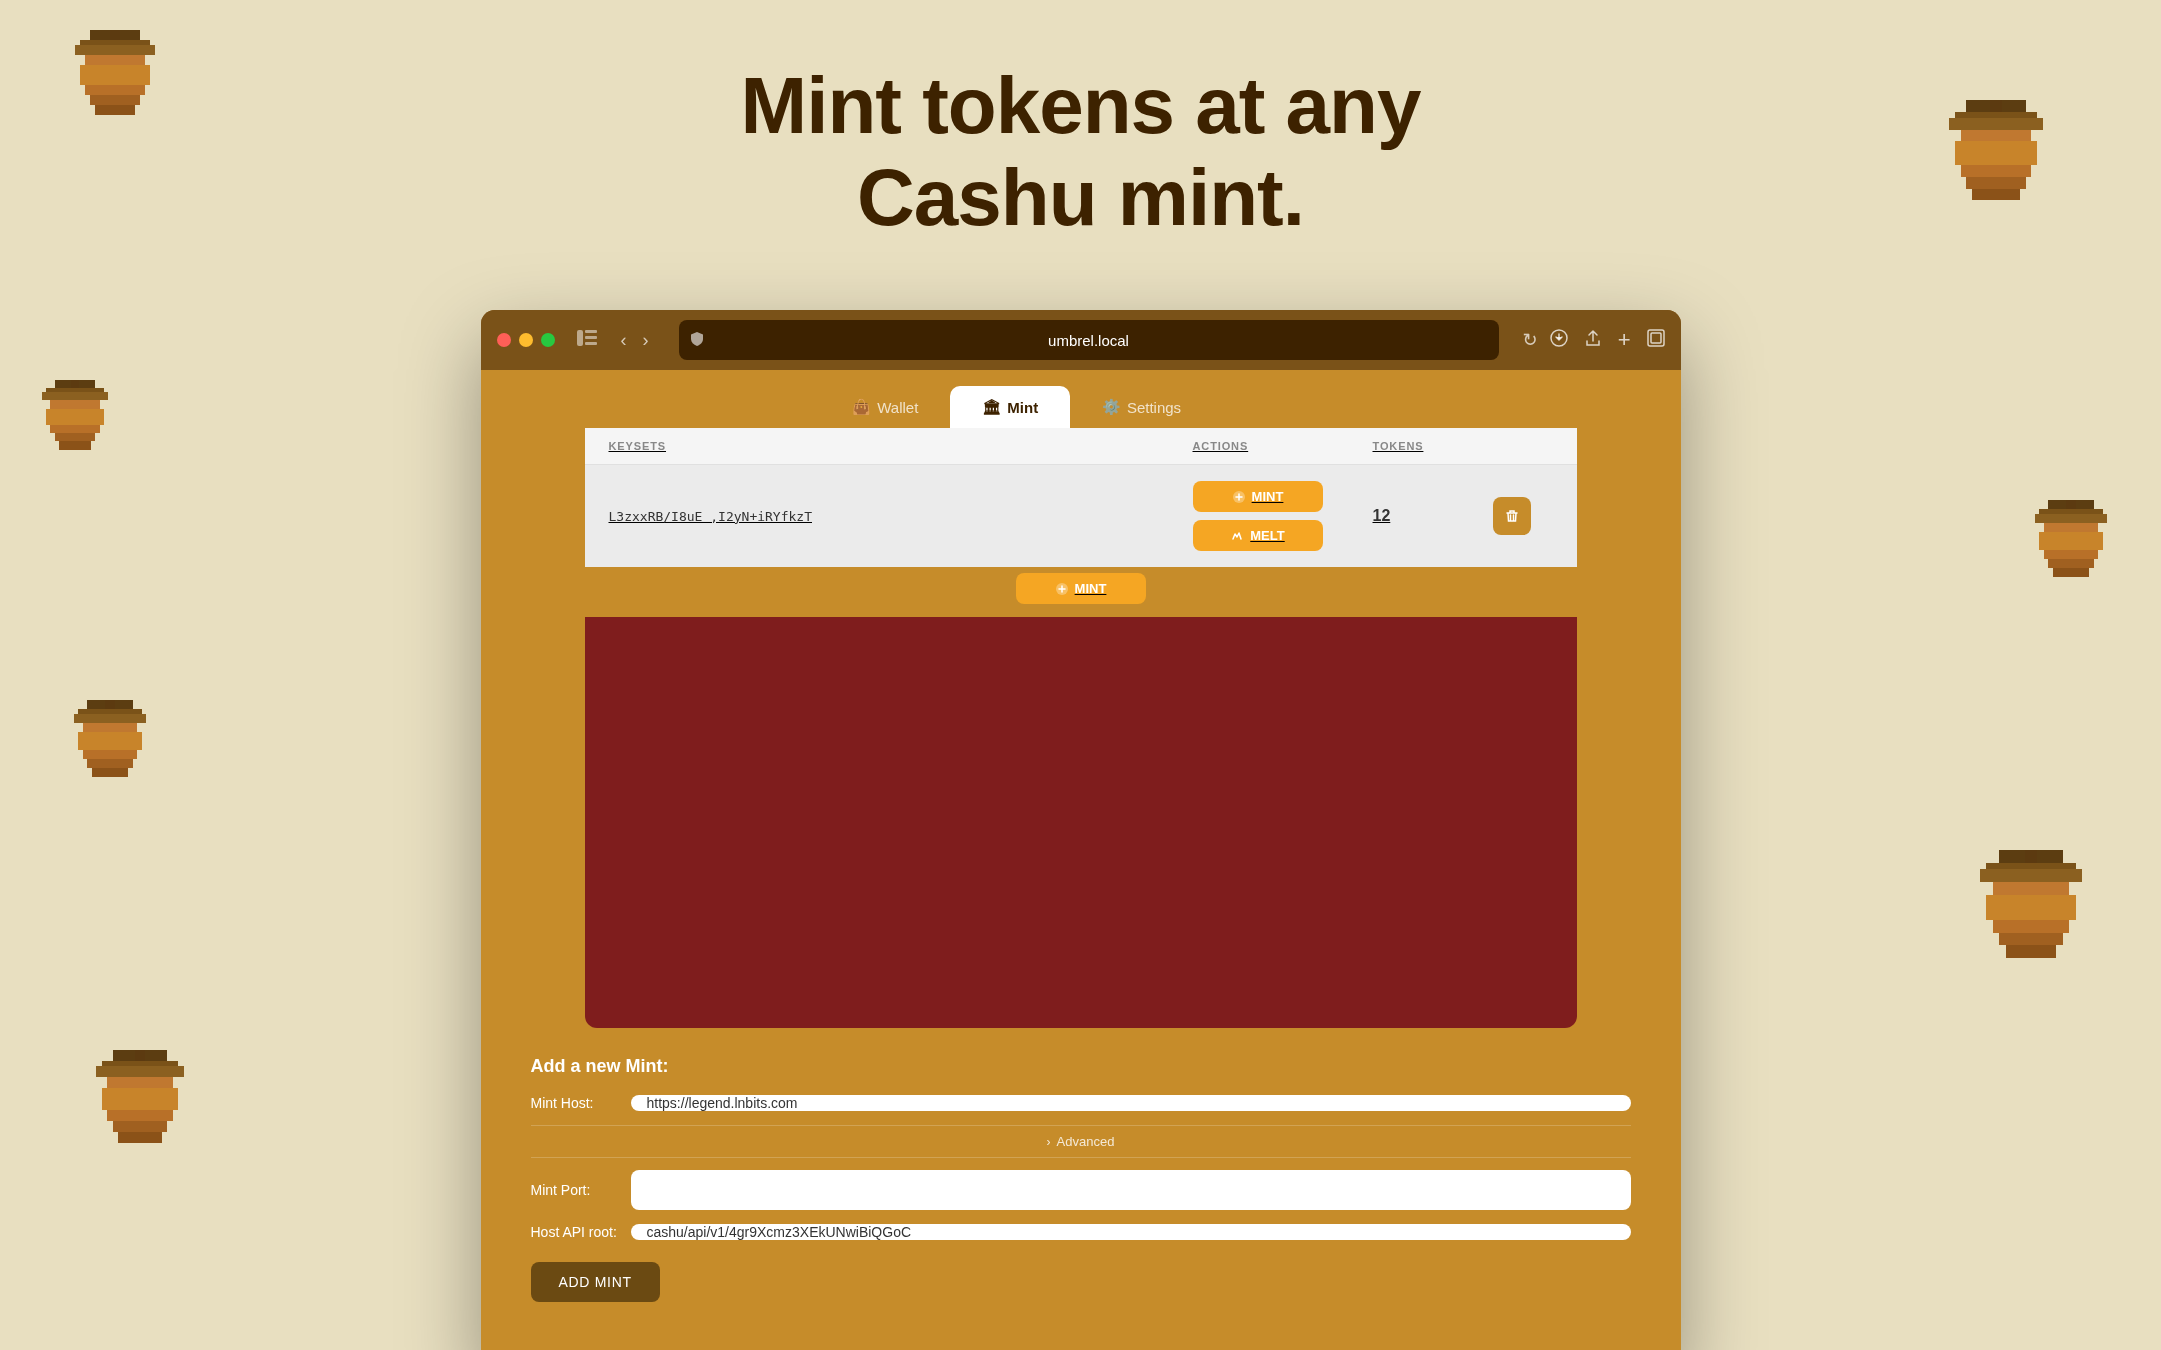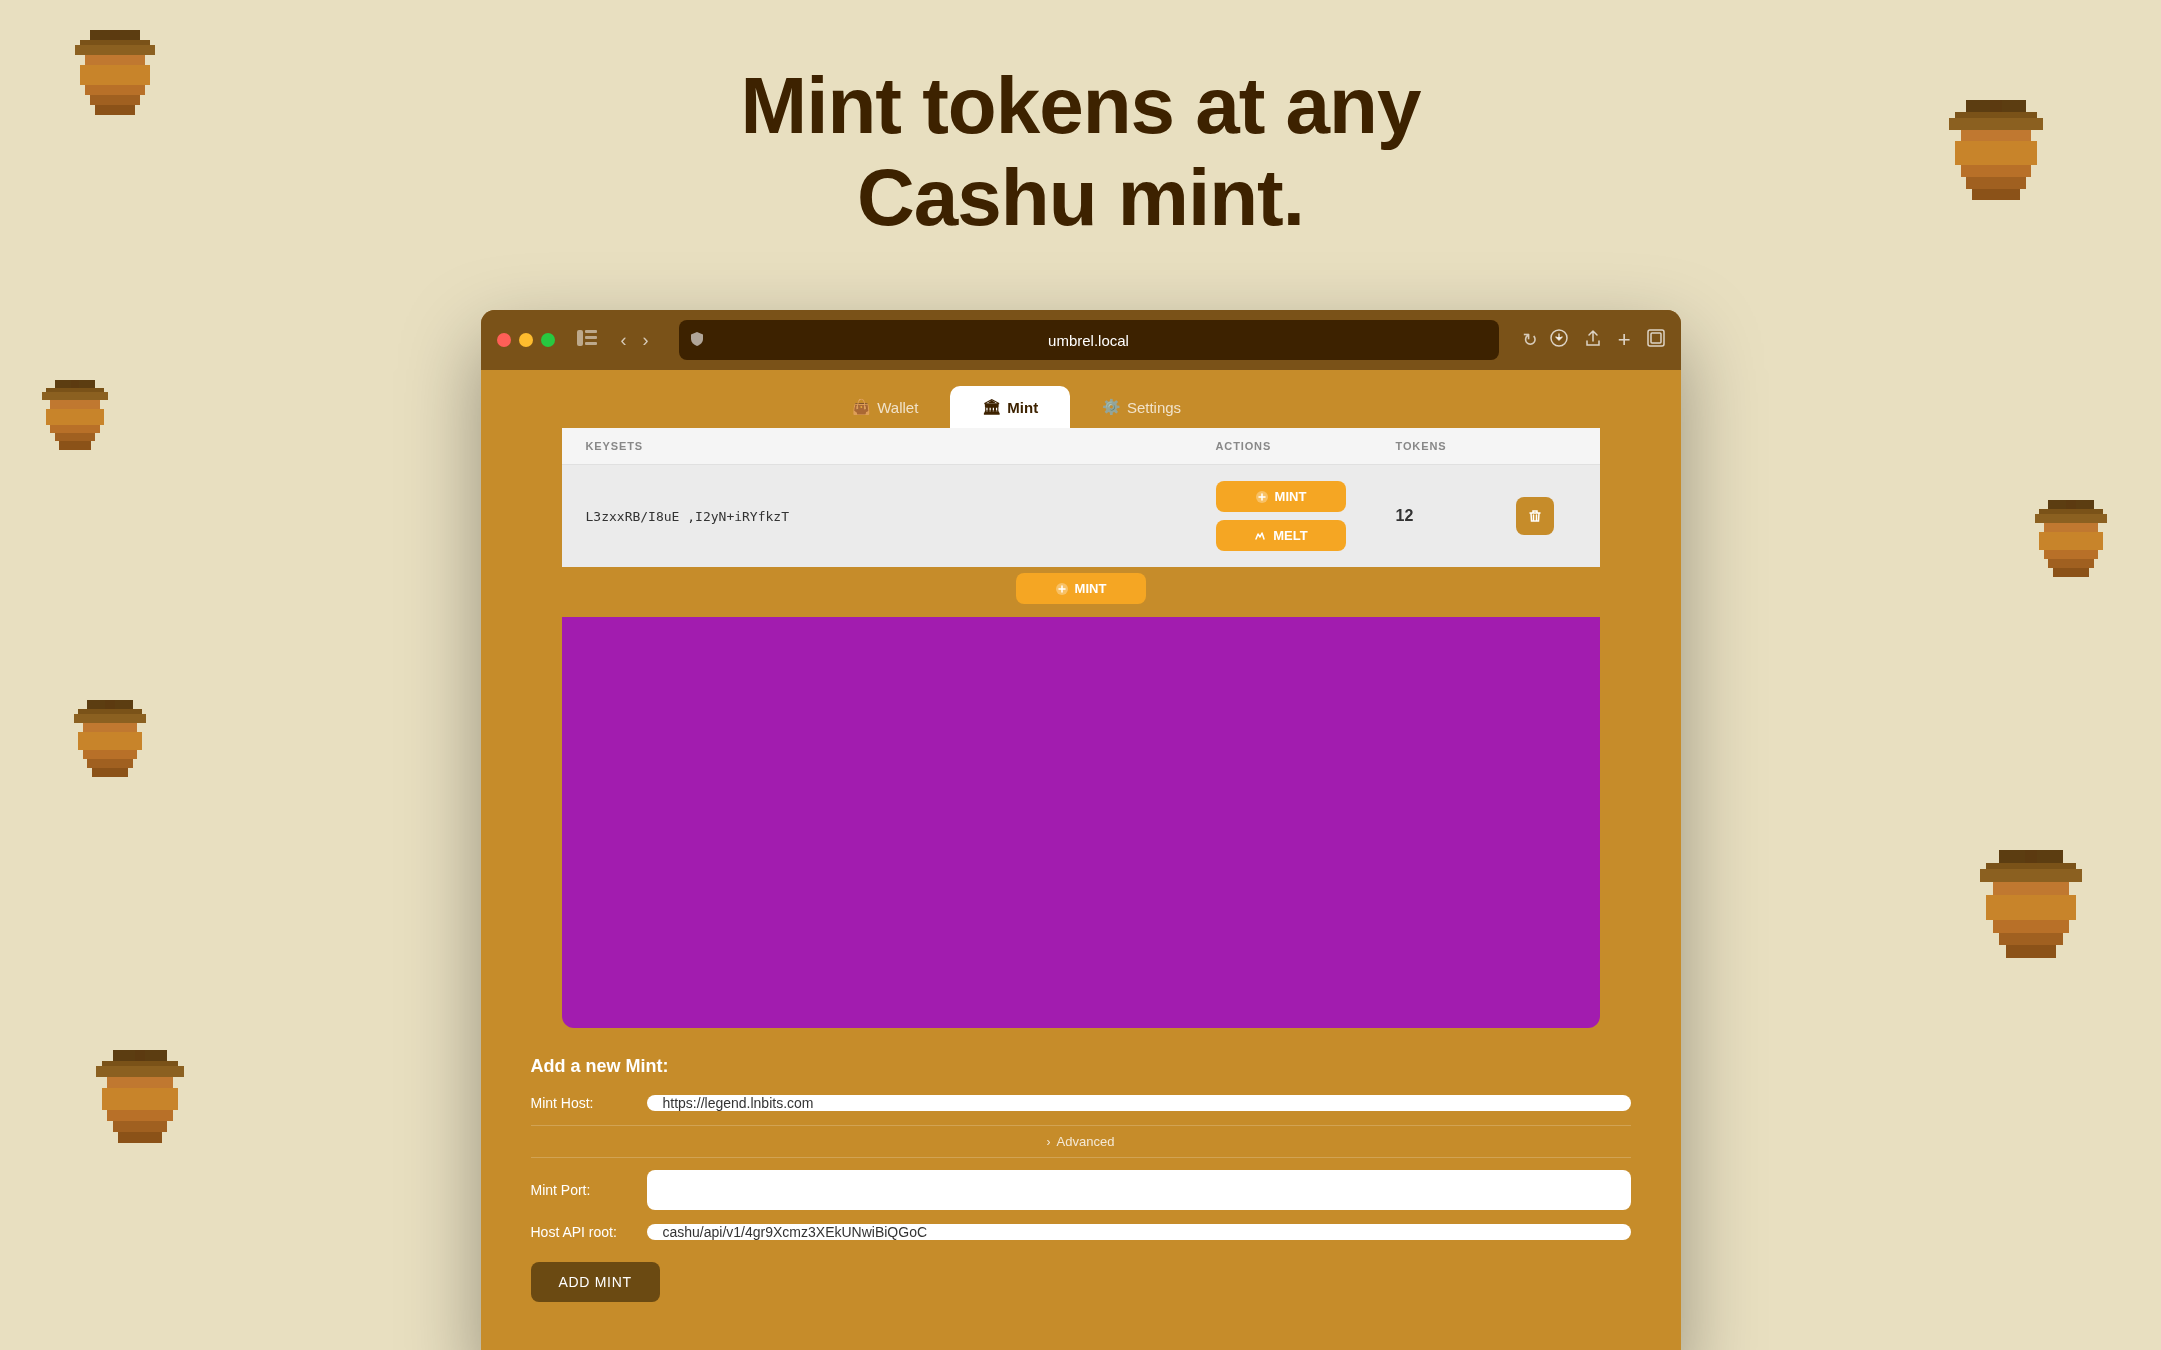--- a/index.html
+++ b/index.html
@@ -152,25 +152,26 @@
     }
 
     .tab.active {
       background: #fff;
       color: #3d2200;
       font-weight: 600;
     }
 
     
     .app-panel {
-      background: #a21caf;
-      margin: 0 81px;
+      background: #7f1d1d;
+      margin: 0 104px;
       border-radius: 0 0 12px 12px;
       padding: 0;
       min-height: 600px;
+      text-decoration: underline;
     }
 
     .table-header {
       display: grid;
       grid-template-columns: 1fr 180px 120px 60px;
       padding: 12px 24px;
       background: #f5f5f5;
       border-bottom: 1px solid #e0e0e0;
     }
 
@@ -277,21 +278,20 @@
       font-size: 18px;
       font-weight: 700;
       color: #fff;
       margin-bottom: 18px;
     }
 
     .form-row {
       display: flex;
       align-items: center;
       margin-bottom: 14px;
-      gap: 16px;
     }
 
     .form-label {
       font-size: 14px;
       color: #fff;
       width: 100px;
       flex-shrink: 0;
       font-weight: 500;
     }
 

